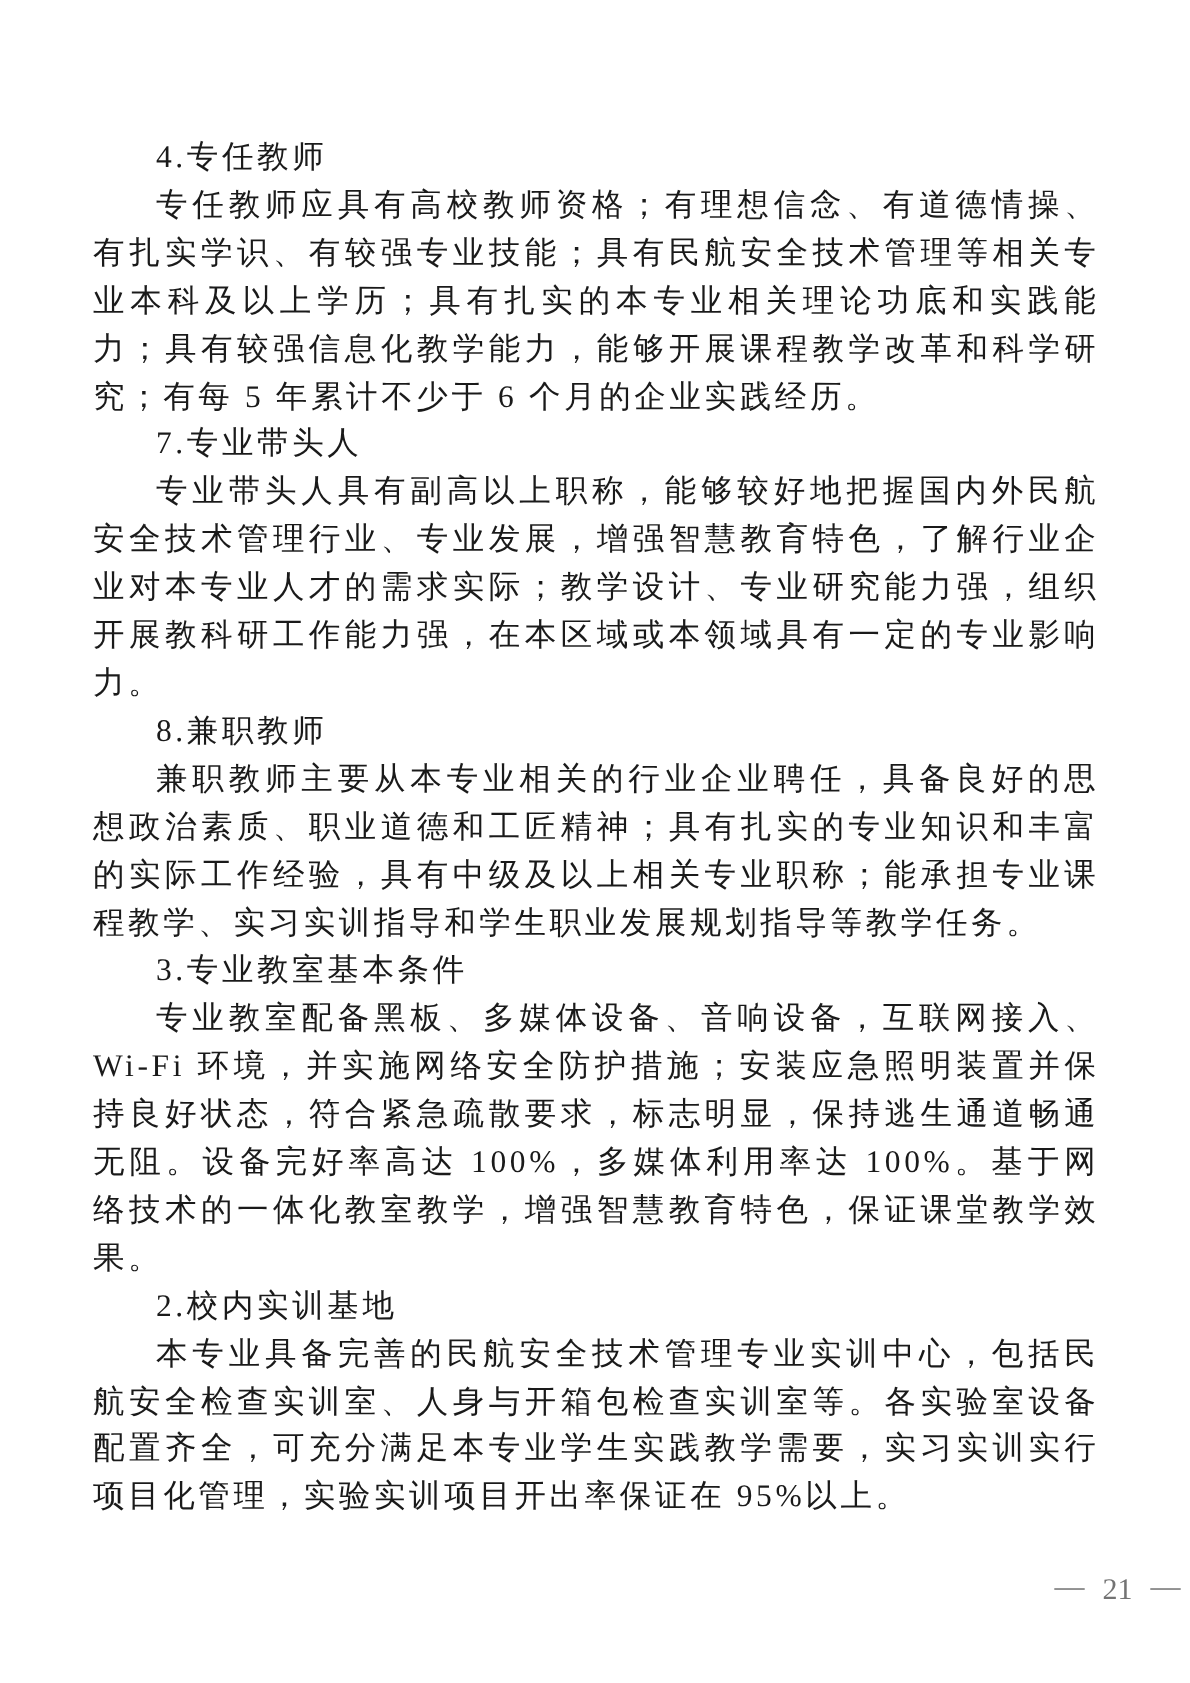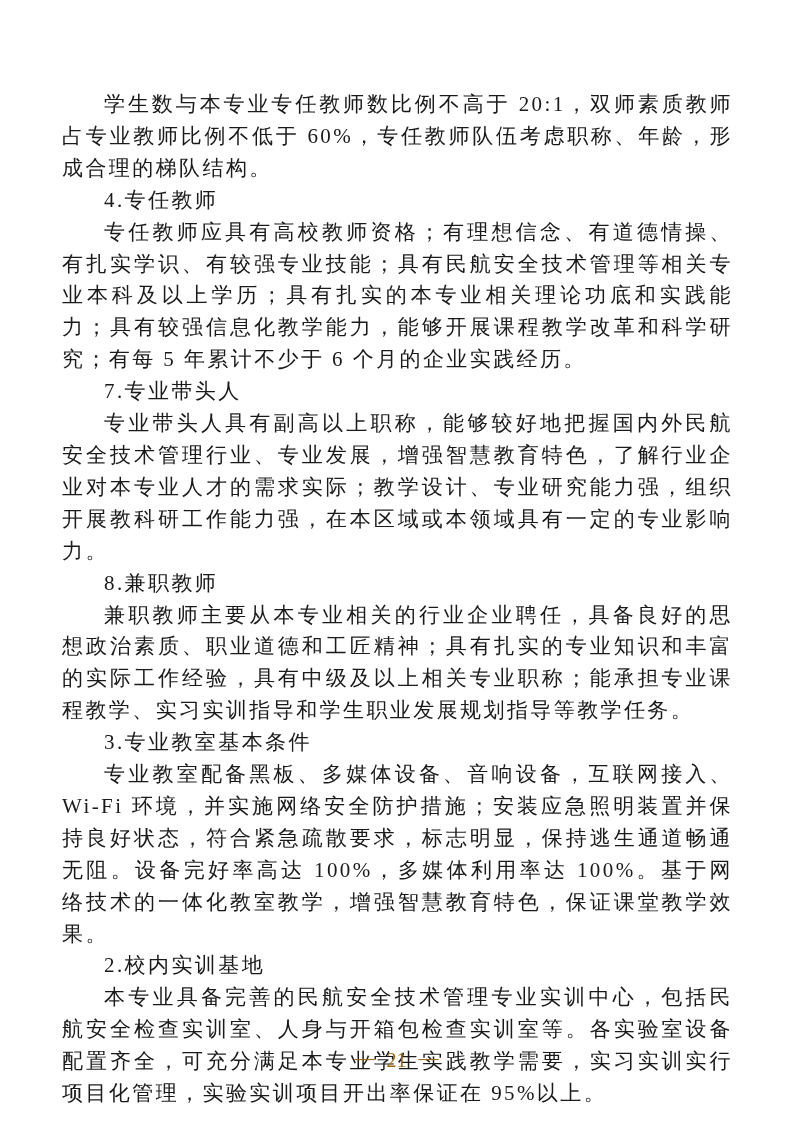--- a/index.html
+++ b/index.html
@@ -33,40 +33,39 @@
   p.section-heading {
     font-family: "Liberation Sans", "DejaVu Sans", sans-serif;
     font-weight: 700;
     letter-spacing: 0.06em;
   }
   .footer {
     position: absolute;
     left: 0;
     bottom: 50px;
     width: 100%;
-    text-align: center;
+    text-align: right;
     font-size: 20px;
-    color: #a16207;
+    color: #737373;
   }
   .footer .dash {
     display: inline-block;
     margin: 0 6px;
     transform: translateY(-2px);
   }
   .footer .num {
     display: inline-block;
     margin: 0 6px;
   }
 </style>
 </head>
 <body>
 
 <div class="page">
   <div class="content">
-    <p class="body">学生数与本专业专任教师数比例不高于 20:1，双师素质教师占专业教师比例不低于 60%，专任教师队伍考虑职称、年龄，形成合理的梯队结构。</p>
     <p class="numbered-heading">4.专任教师</p>
     <p class="body">专任教师应具有高校教师资格；有理想信念、有道德情操、有扎实学识、有较强专业技能；具有民航安全技术管理等相关专业本科及以上学历；具有扎实的本专业相关理论功底和实践能力；具有较强信息化教学能力，能够开展课程教学改革和科学研究；有每 5 年累计不少于 6 个月的企业实践经历。</p>
     <p class="numbered-heading">7.专业带头人</p>
     <p class="body">专业带头人具有副高以上职称，能够较好地把握国内外民航安全技术管理行业、专业发展，增强智慧教育特色，了解行业企业对本专业人才的需求实际；教学设计、专业研究能力强，组织开展教科研工作能力强，在本区域或本领域具有一定的专业影响力。</p>
     <p class="numbered-heading">8.兼职教师</p>
     <p class="body">兼职教师主要从本专业相关的行业企业聘任，具备良好的思想政治素质、职业道德和工匠精神；具有扎实的专业知识和丰富的实际工作经验，具有中级及以上相关专业职称；能承担专业课程教学、实习实训指导和学生职业发展规划指导等教学任务。</p>
     <p class="numbered-heading">3.专业教室基本条件</p>
     <p class="body">专业教室配备黑板、多媒体设备、音响设备，互联网接入、Wi-Fi 环境，并实施网络安全防护措施；安装应急照明装置并保持良好状态，符合紧急疏散要求，标志明显，保持逃生通道畅通无阻。设备完好率高达 100%，多媒体利用率达 100%。基于网络技术的一体化教室教学，增强智慧教育特色，保证课堂教学效果。</p>
     <p class="numbered-heading">2.校内实训基地</p>
     <p class="body">本专业具备完善的民航安全技术管理专业实训中心，包括民航安全检查实训室、人身与开箱包检查实训室等。各实验室设备配置齐全，可充分满足本专业学生实践教学需要，实习实训实行项目化管理，实验实训项目开出率保证在 95%以上。</p>

